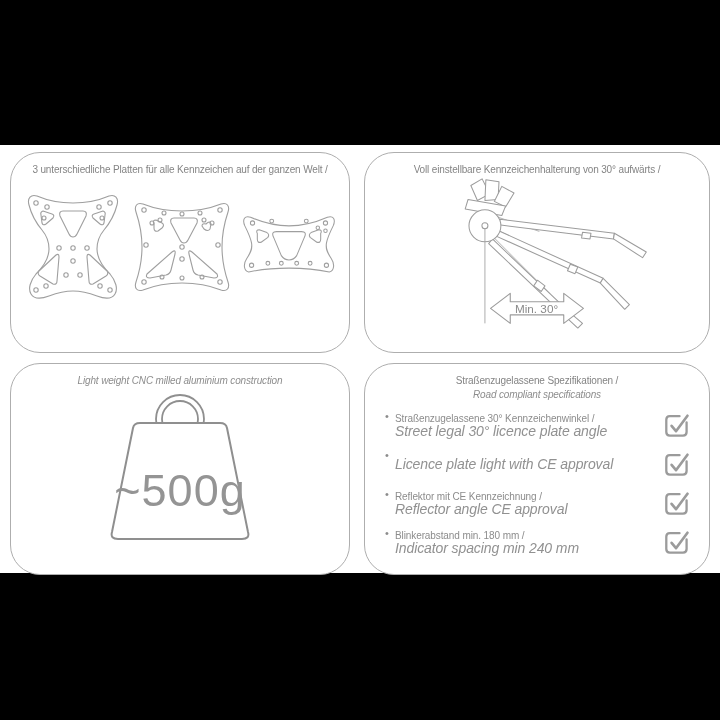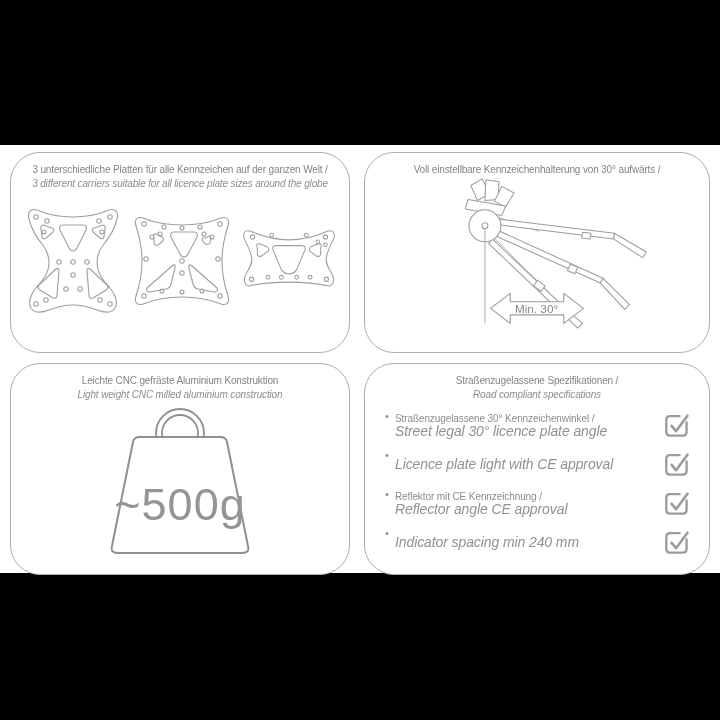--- a/index.html
+++ b/index.html
@@ -42,21 +42,20 @@
 
 <div class="letterbox top"></div>
 <div class="band"></div>
 <div class="letterbox bottom"></div>
 
 <div class="grid">
 
   <div class="panel">
     <div class="ptitle">
       <div class="de">3 unterschiedliche Platten für alle Kennzeichen auf der ganzen Welt /</div>
-      <div class="en">3 different carriers suitable for all licence plate sizes around the globe</div>
     </div>
     <div class="center-row plates-row">
 
       <svg width="100" height="112" viewBox="0 0 100 112">
         <g stroke="#9f9f9f" stroke-width="1.1" fill="#fff" stroke-linejoin="round">
           <path d="M14 5 C28 11 40 12 50 12 C60 12 72 11 86 5 C92 3 96 7 94 14 C91 26 86 33 81 39 C76 45 74 52 74 58 C74 66 78 74 87 83 C93 90 95 98 92 103 C89 108 82 108 74 105 C66 102 58 100 50 100 C42 100 34 102 26 105 C18 108 11 108 8 103 C5 98 7 90 13 83 C22 74 26 66 26 58 C26 52 24 45 19 39 C14 33 9 26 6 14 C4 7 8 3 14 5 Z"></path>
           <path d="M40 20 L60 20 C63 20 64 22 63 25 L54 43 C52 47 48 47 46 43 L37 25 C36 22 37 20 40 20 Z"></path>
           <path d="M18 24 Q17 21 20 20 L29 23 Q32 24 30 27 L23 33 Q20 35 19 32 Z"></path>
           <path d="M82 24 Q83 21 80 20 L71 23 Q68 24 70 27 L77 33 Q80 35 81 32 Z"></path>
           <path d="M16 80 L33 64 Q36 62 36 66 L34 90 Q34 94 30 93 L17 85 Q14 83 16 80 Z"></path>
@@ -173,21 +172,20 @@
         <line x1="112" y1="55" x2="112" y2="156" fill="none" stroke-width="0.9"></line>
 
         <path d="M118 140 L139 124 L139 133 L196 133 L196 124 L217 140 L196 156 L196 147 L139 147 L139 156 Z" stroke-width="1.2"></path>
       </g>
       <text class="svgtxt" x="167" y="144.5" text-anchor="middle" font-size="12.5" fill="#8a8a8a">Min. 30°</text>
     </svg>
   </div>
 
   <div class="panel">
     <div class="ptitle">
-      <div class="de">Leichte CNC gefräste Aluminium Konstruktion</div>
       <div class="en">Light weight CNC milled aluminium construction</div>
     </div>
     <svg class="drawing" width="160" height="150" viewBox="0 0 160 150" style="margin-top:4px">
       <g stroke="#8f8f8f" fill="none" stroke-width="1.8">
         <circle cx="80" cy="27" r="24"></circle>
         <circle cx="80" cy="27" r="18"></circle>
       </g>
       <path d="M40 31 L120 31 Q126 31 127 36 L148 140 Q150 147 142 147 L18 147 Q10 147 12 140 L33 36 Q34 31 40 31 Z" fill="#fff" stroke="#8f8f8f" stroke-width="2" stroke-linejoin="round"></path>
       <text class="svgtxt" x="80" y="114" text-anchor="middle" font-size="45" letter-spacing="1" fill="#949494">~500g</text>
     </svg>
@@ -231,20 +229,21 @@
         </div>
         <svg class="spec-check" width="30" height="30" viewBox="0 0 34 34">
           <path d="M21 7 L10 7 Q6 7 6 11 L6 25 Q6 29 10 29 L25 29 Q29 29 29 25 L29 14" fill="none" stroke="#9b9b9b" stroke-width="2.6" stroke-linecap="round"></path>
           <path d="M12 18 L17 24 L30 6.5" fill="none" stroke="#9b9b9b" stroke-width="3" stroke-linecap="round" stroke-linejoin="round"></path>
         </svg>
       </div>
 
       <div class="spec-item">
         <div class="spec-bullet">•</div>
         <div class="spec-text">
+          <div class="spec-de">Blinkerabstand min. 180 mm /</div>
           <div class="spec-en">Indicator spacing min 240 mm</div>
         </div>
         <svg class="spec-check" width="30" height="30" viewBox="0 0 34 34">
           <path d="M21 7 L10 7 Q6 7 6 11 L6 25 Q6 29 10 29 L25 29 Q29 29 29 25 L29 14" fill="none" stroke="#9b9b9b" stroke-width="2.6" stroke-linecap="round"></path>
           <path d="M12 18 L17 24 L30 6.5" fill="none" stroke="#9b9b9b" stroke-width="3" stroke-linecap="round" stroke-linejoin="round"></path>
         </svg>
       </div>
 
     </div>
   </div>

